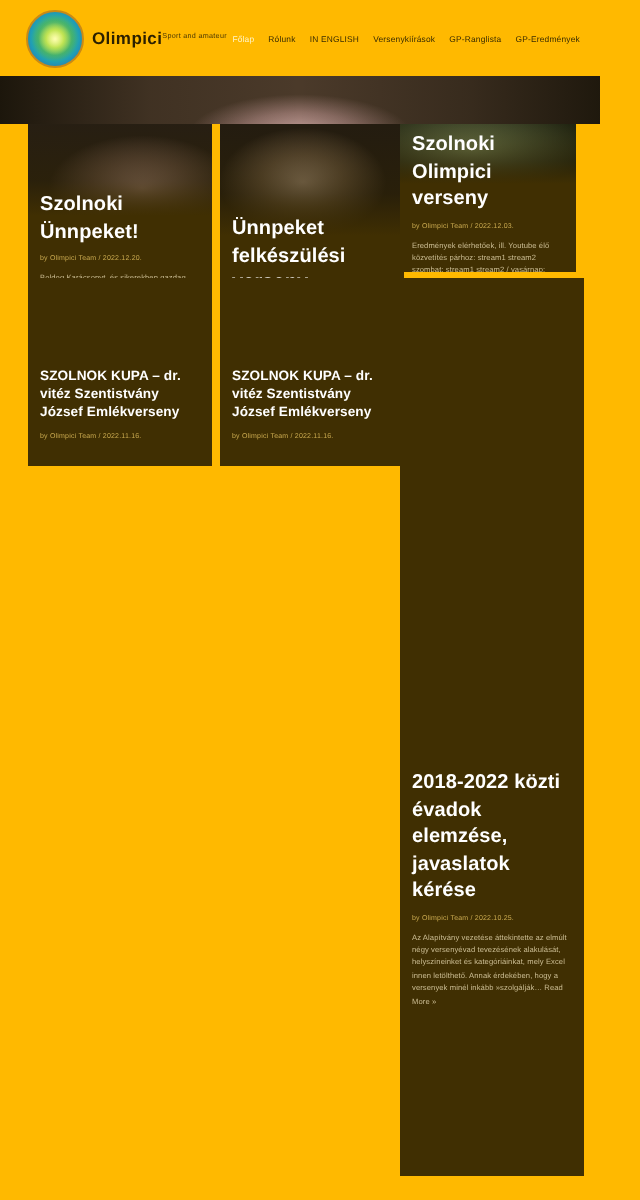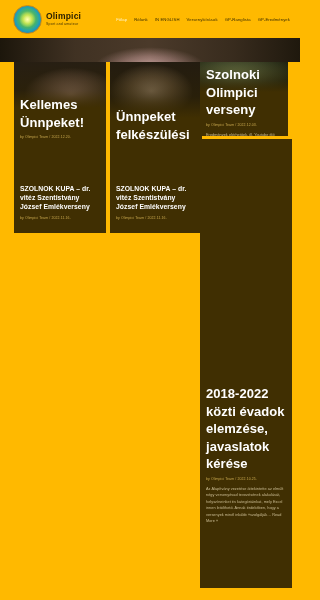--- a/index.html
+++ b/index.html
@@ -20,21 +20,21 @@
   .logo {
     width: 29px; height: 29px; border-radius: 50%;
     background: radial-gradient(circle at 50% 48%, #eaf27a 0%, #b9e24a 22%, #49b86a 44%, #1f9fb5 62%, #2f7fae 78%, #b5752a 100%);
     border: 1.5px solid #c98a16;
     position: relative; flex: none;
   }
   .logo::after {
     content: ""; position: absolute; inset: 3px; border-radius: 50%;
     background: radial-gradient(circle at 50% 50%, rgba(255,255,180,.95) 0%, rgba(200,230,90,.55) 30%, rgba(60,160,120,.25) 55%, rgba(0,0,0,0) 75%);
   }
-  .brand-text { display: flex; flex-direction: column; line-height: 1; }
+  .brand-text { display: flex; line-height: 1; }
   .brand-title { font-size: 8.5px; font-weight: bold; color: #2b2000; letter-spacing: .2px; }
   .brand-tag { font-size: 3.6px; color: #4a3803; margin-top: 2.5px; letter-spacing: .15px; }
 
   .nav { margin-left: auto; margin-right: 10px; display: flex; align-items: center; gap: 7px; }
   .nav-item { font-size: 4.2px; color: #3a2c01; white-space: nowrap; letter-spacing: .1px; }
   .nav-item.active { color: #fff4c8; }
 
   
   .hero {
     position: absolute; left: 0; top: 38px; width: 300px; height: 24px;
@@ -58,21 +58,21 @@
       radial-gradient(ellipse 52px 34px at 45% 52%, #a78f74 0%, #6a563c 40%, #2a2113 80%),
       linear-gradient(180deg,#4a3e2c 0%,#221a0e 100%); }
   .ph-c { height: 30px; background:
       radial-gradient(ellipse 70px 26px at 40% 40%, #7d8a55 0%, #4f5733 45%, #262a14 85%),
       linear-gradient(180deg,#3f4527 0%,#1e2110 100%); }
   .shade { position:absolute; left:0; top:0; width:100%; height:100%;
     background: linear-gradient(180deg, rgba(0,0,0,.15) 0%, rgba(40,30,2,.55) 62%, #402f02 100%); }
 
   .card-body { position: absolute; left: 0; width: 100%; padding: 0 6px; }
   .card-title {
-    font-size: 13px; font-weight: bold; color: #ffffff;
+    font-size: 10px; font-weight: bold; color: #ffffff;
     line-height: 1.35; letter-spacing: .05px;
   }
   .card-title.sm { font-size: 6.8px; }
   .card-meta { font-size: 3.5px; color: #c9a94f; margin-top: 4px; letter-spacing: .1px; }
   .card-text {
     font-size: 3.8px; color: #cbbd94; line-height: 1.7; margin-top: 5px; letter-spacing: .05px;
   }
 
   
   #card-christmas { left: 14px;  top: 62px;  width: 92px;  height: 171px; }
@@ -105,21 +105,21 @@
     </nav>
   </div>
 
   <div class="hero"></div>
 
   <article class="card" id="card-christmas">
     <div class="card-photo ph-a">
         <div class="shade"></div>
       </div>
     <div class="card-body" style="top:34px;">
-      <h2 class="card-title">Kellemes Ünnpeket!</h2>
+      <h2 class="card-title">Szolnoki Ünnpeket!</h2>
       <div class="card-meta">by Olimpici Team  /  2022.12.20.</div>
       <p class="card-text">Boldog Karácsonyt, és sikerekben gazdag, (vírúsmentes!) Boldog Új Évet minden olvasónak, versenyzőnek, sport vezetőknek, és nem utolsó sorban a mindannyiunkat támogató SZÜLŐK nek!</p>
     </div>
   </article>
 
   <article class="card" id="card-prep">
     <div class="card-photo ph-b">
         <div class="shade"></div>
       </div>
     <div class="card-body" style="top:46px;">

